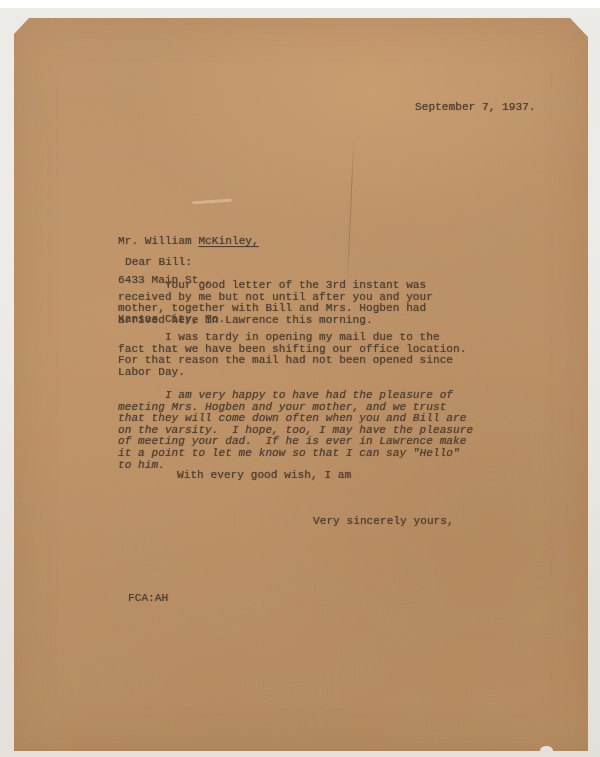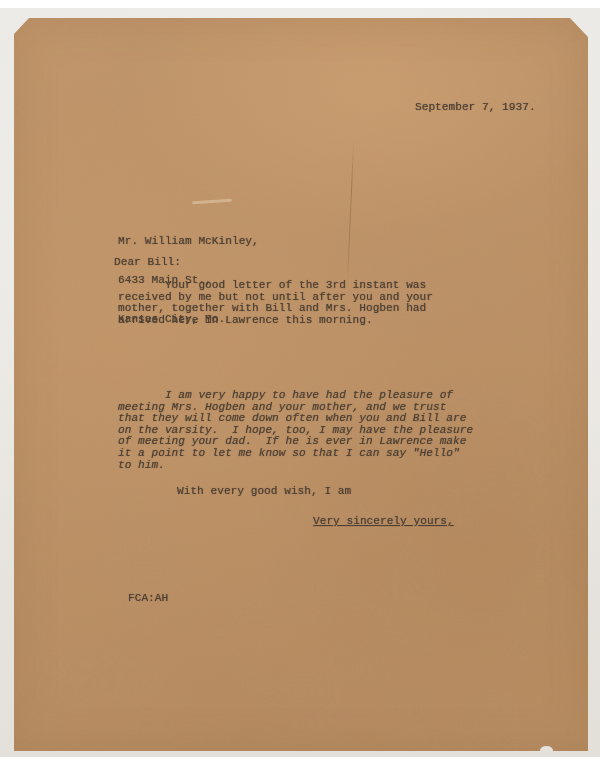--- a/index.html
+++ b/index.html
@@ -46,20 +46,21 @@
     font-size: 11px;
     line-height: 11.6px;
     color: rgba(74, 62, 50, 0.92);
     text-shadow: 0 0 1px rgba(96, 78, 60, 0.75), 0.4px 0.4px 0.6px rgba(96,78,60,0.35);
     letter-spacing: 0.1px;
     white-space: pre;
   }
   pre.typed { margin: 0; font-family: inherit; }
   .address-block { line-height: 13px; }
   .u {
+    text-decoration: underline;
     text-underline-offset: 2px;
     text-decoration-thickness: 1px;
   }
   .crease {
     position: absolute;
     left: 336px;
     top: 120px;
     width: 1px;
     height: 150px;
     background: linear-gradient(rgba(101,72,45,0), rgba(101,72,45,0.35) 30%, rgba(101,72,45,0.28) 70%, rgba(101,72,45,0));
@@ -109,37 +110,41 @@
     <div class="notch"></div>
 
     <div class="typed" style="left:401px; top:84px;">September 7, 1937.</div>
 
     <div class="typed address-block" style="left:104px; top:191px;">
       <div><span>Mr. William </span><span class="u">McKinley,</span></div>
       <div>6433 Main St.,</div>
       <div>Kansas City, Mo.</div>
     </div>
 
-    <div class="typed" style="left:100px; top:239px;">Dear Bill:</div>
+    <div class="typed" style="left:111px; top:239px;">Dear Bill:</div>
 
     <pre class="typed" style="left:104px; top:262px;">       Your good letter of the 3rd instant was
 received by me but not until after you and your
 mother, together with Bill and Mrs. Hogben had
 arrived here in Lawrence this morning.</pre>
 
+    <pre class="typed" style="left:104px; top:314px;">       I was tardy in opening my mail due to the
+fact that we have been shifting our office location.
+For that reason the mail had not been opened since
+Labor Day.</pre>
 
     <pre class="typed" style="left:104px; top:372px;font-style:italic;">       I am very happy to have had the pleasure of
 meeting Mrs. Hogben and your mother, and we trust
 that they will come down often when you and Bill are
 on the varsity.  I hope, too, I may have the pleasure
 of meeting your dad.  If he is ever in Lawrence make
 it a point to let me know so that I can say "Hello"
 to him.</pre>
 
-    <div class="typed" style="left:163px; top:468px;">With every good wish, I am</div>
+    <div class="typed" style="left:163px; top:452px;">With every good wish, I am</div>
 
-    <div class="typed" style="left:299px; top:498px;text-decoration:underline;">Very sincerely yours,</div>
+    <div class="typed" style="left:299px; top:498px;">Very sincerely yours,</div>
 
     <div class="typed" style="left:114px; top:575px;">FCA:AH</div>
 
 
   </div>
 </div>
 
 </body></html>

